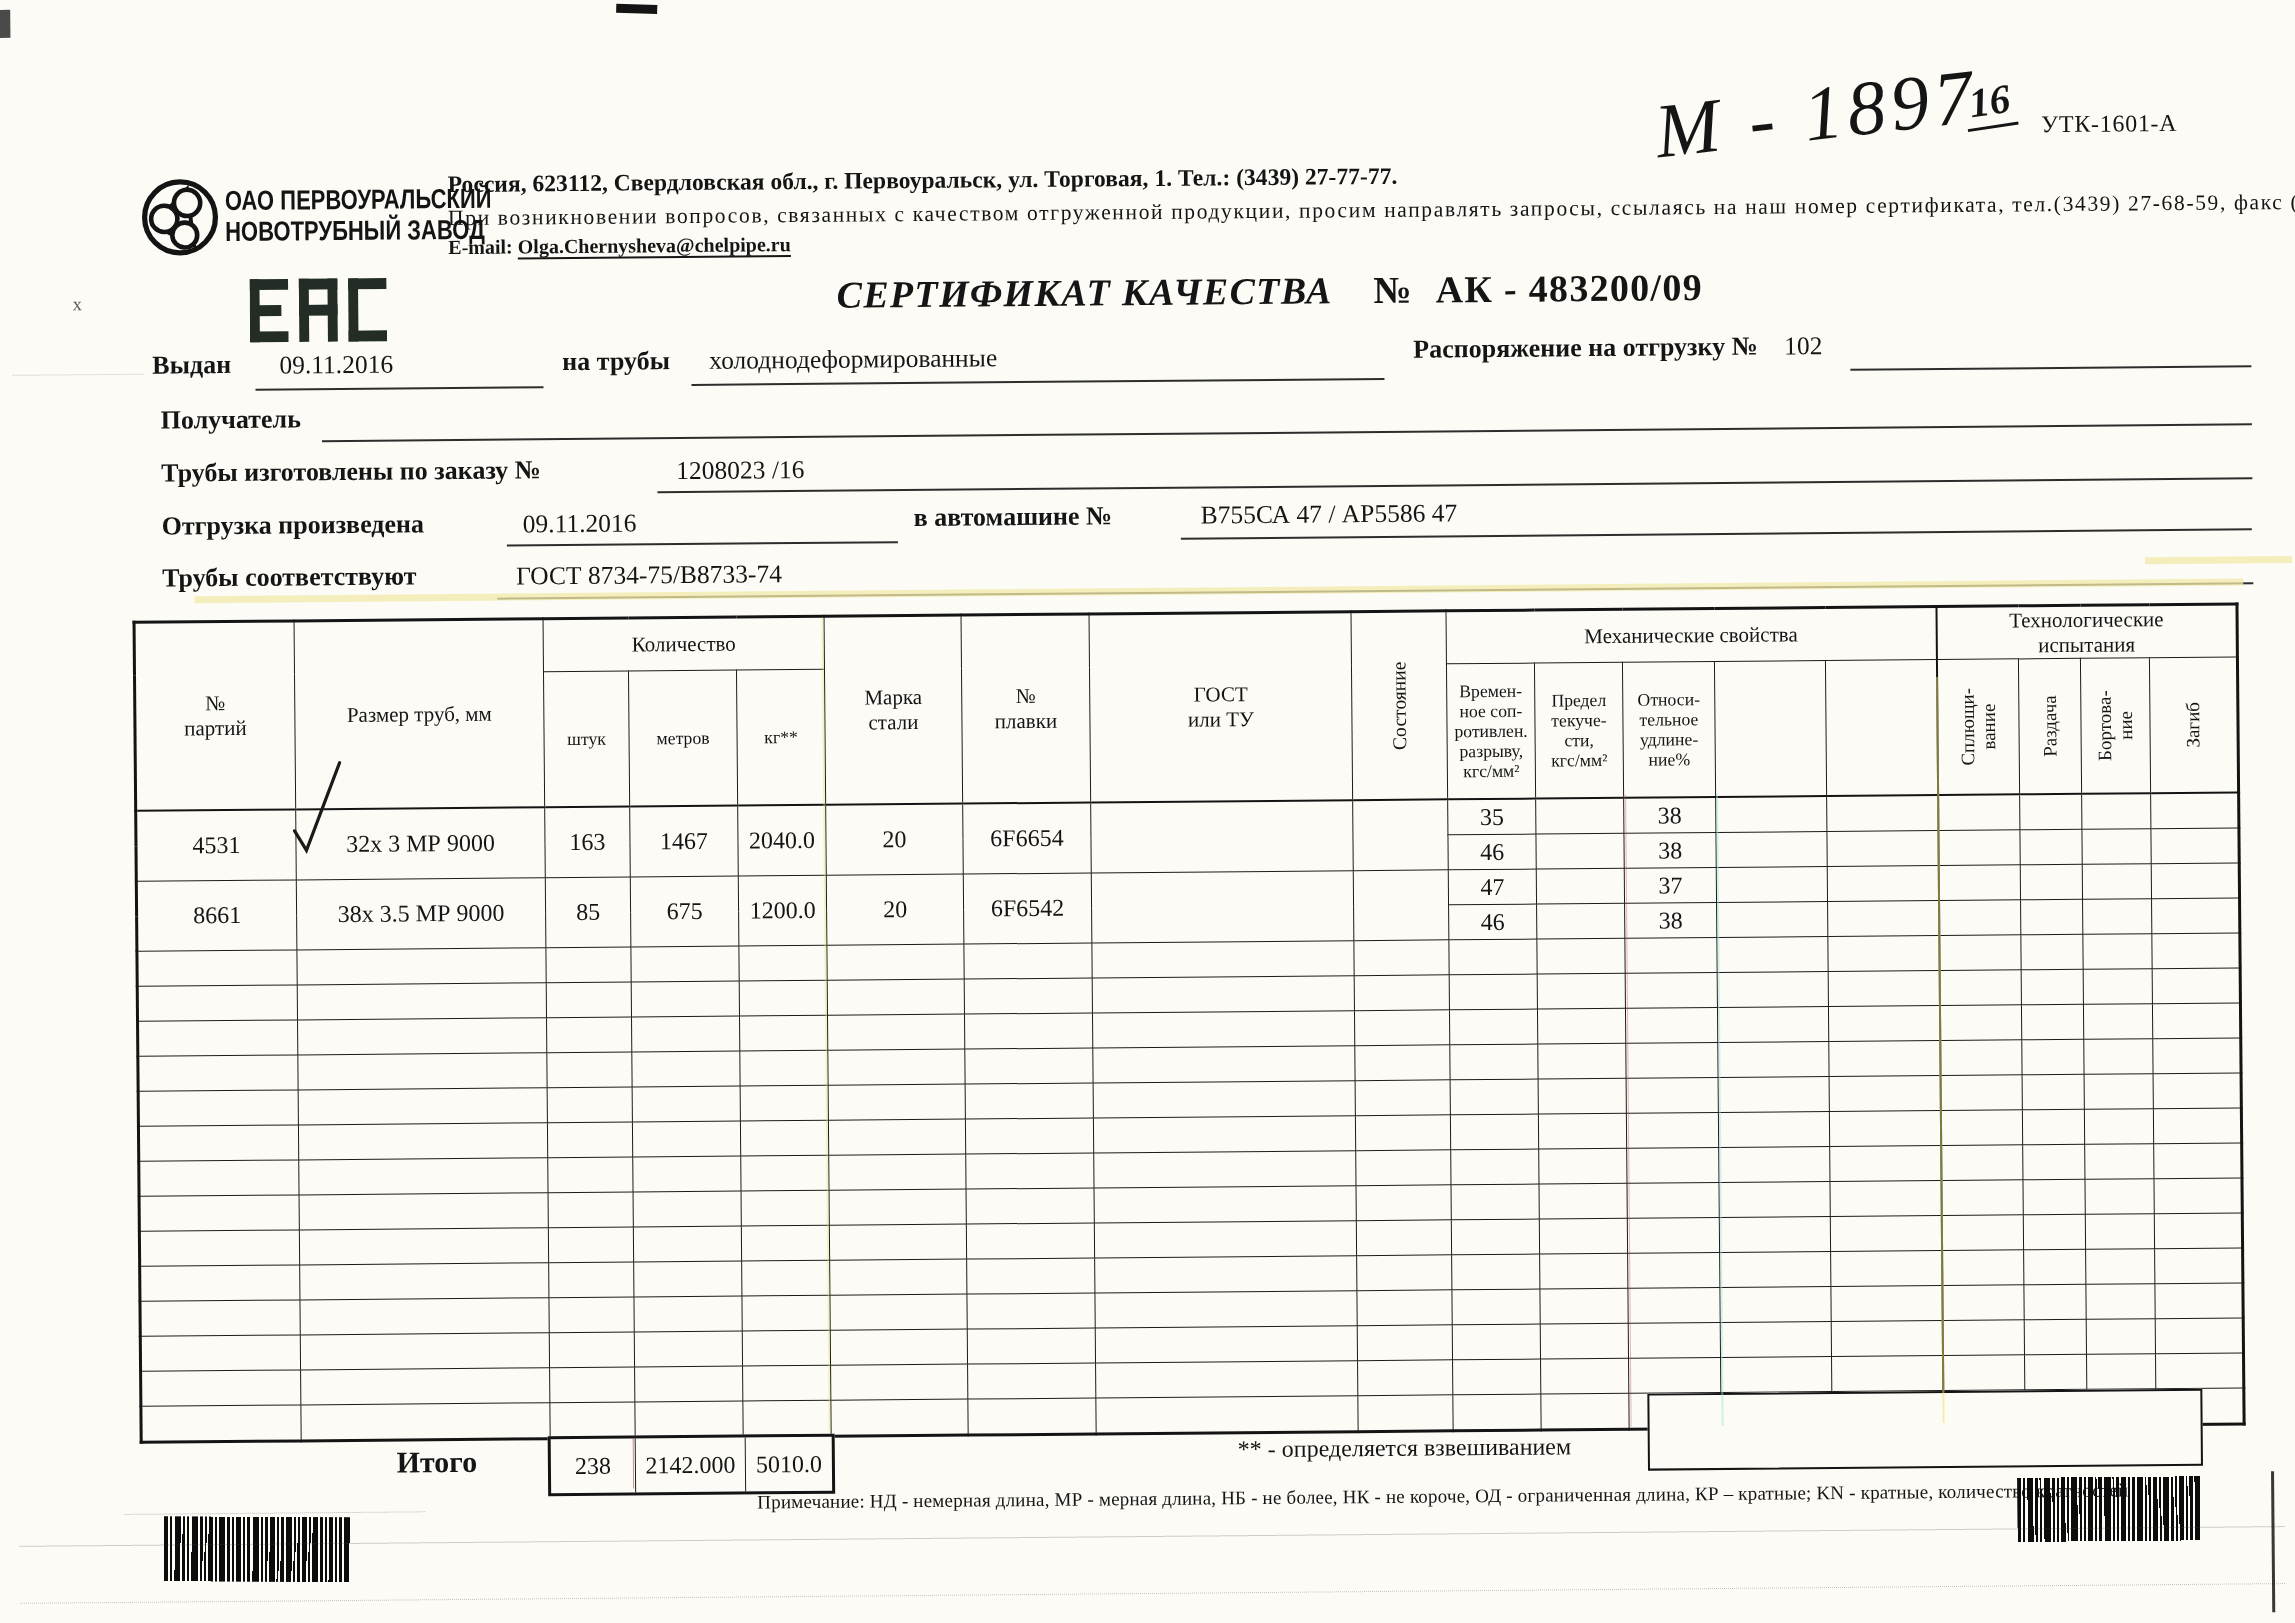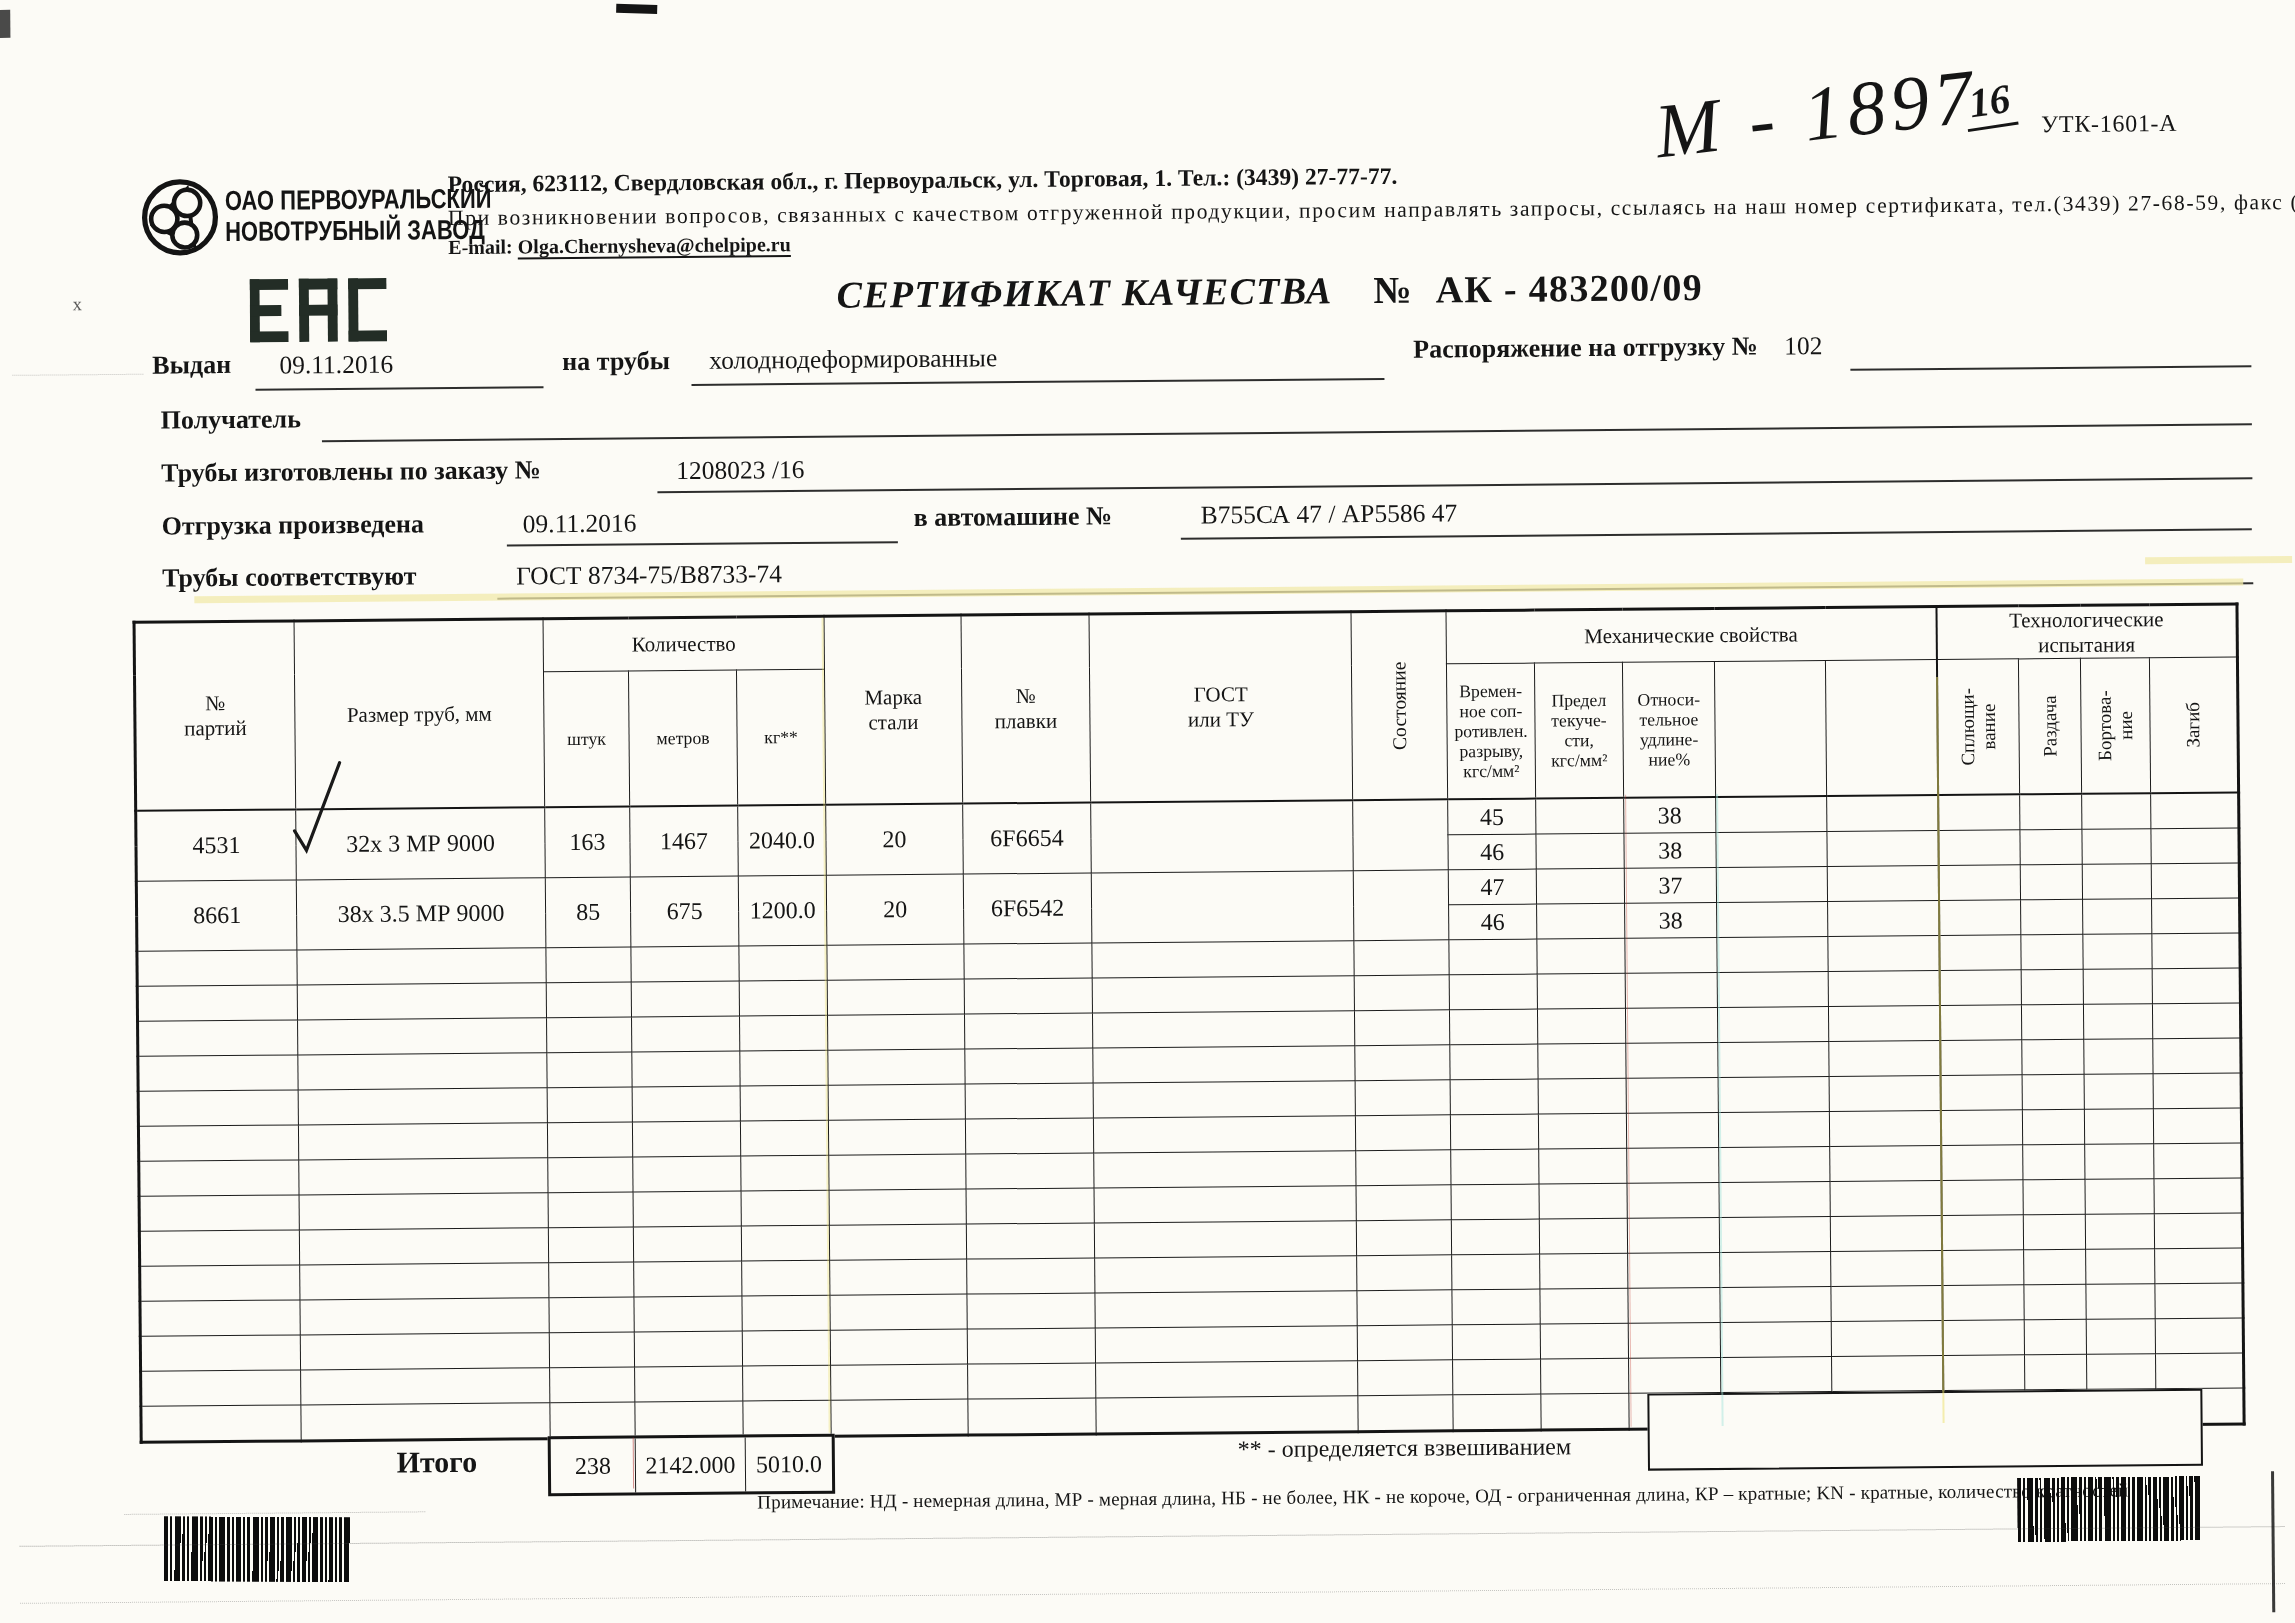--- a/index.html
+++ b/index.html
@@ -238,21 +238,21 @@
         <tr class="dr">
           <td rowspan="2">4531</td>
           <td rowspan="2">32х 3 МР 9000</td>
           <td rowspan="2">163</td>
           <td rowspan="2">1467</td>
           <td rowspan="2">2040.0</td>
           <td rowspan="2">20</td>
           <td rowspan="2">6F6654</td>
           <td rowspan="2"></td>
           <td rowspan="2"></td>
-          <td>45</td>
+          <td>35</td>
           <td></td>
           <td>38</td>
           <td></td>
             <td></td>
             <td class="tech-group"></td>
             <td></td>
             <td></td>
             <td></td>
         </tr>
         <tr class="dr">

